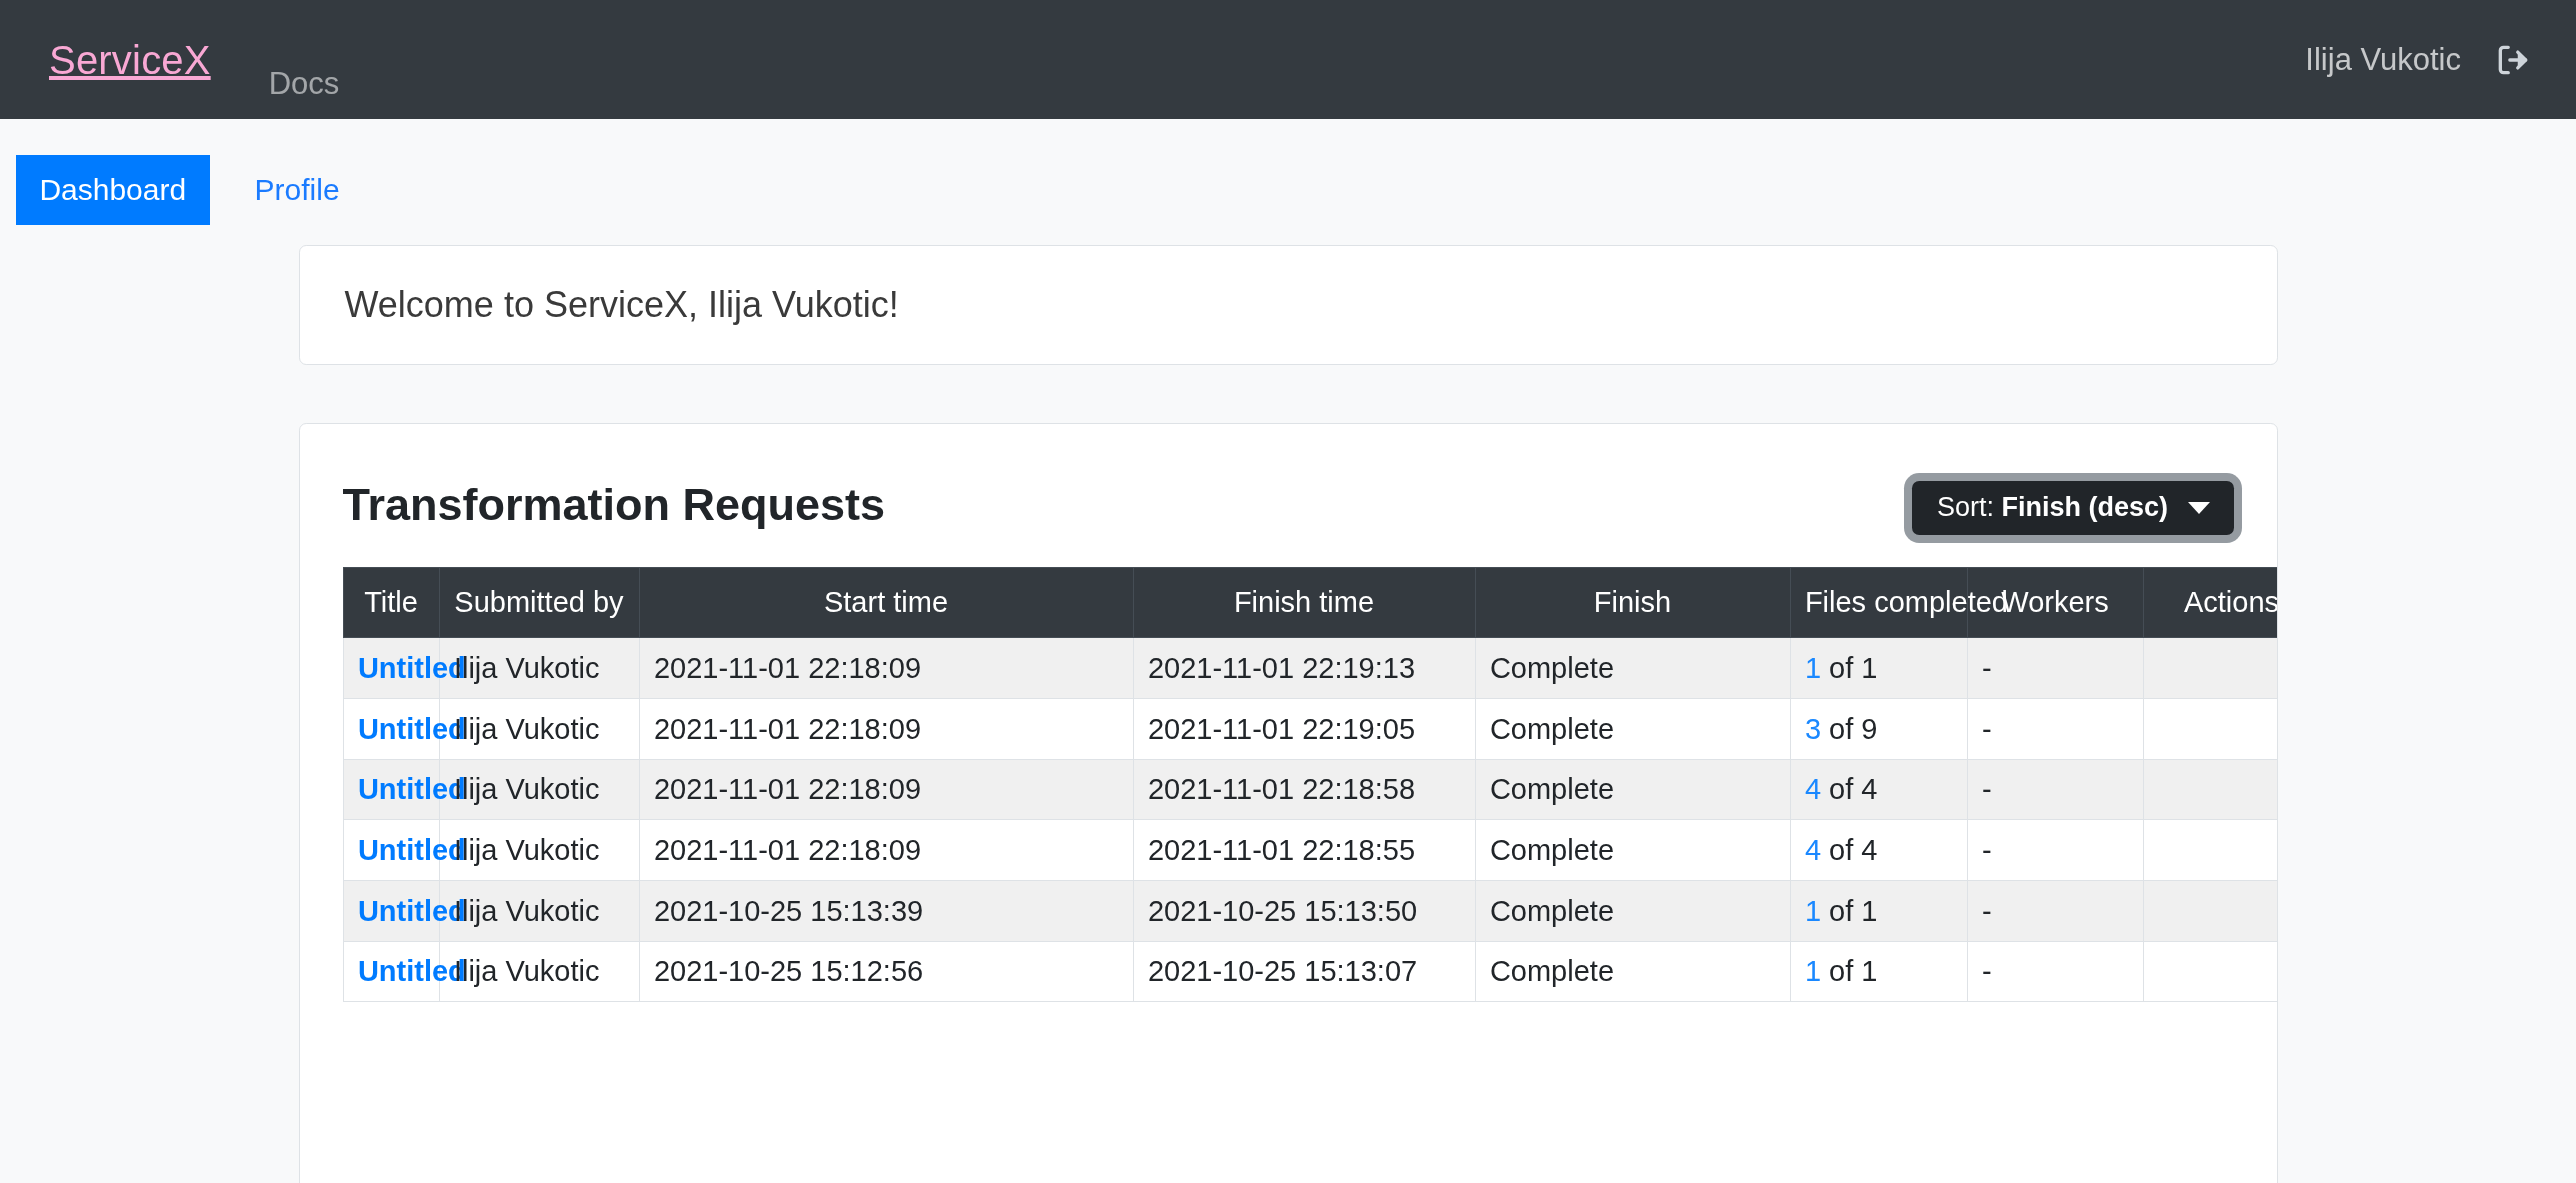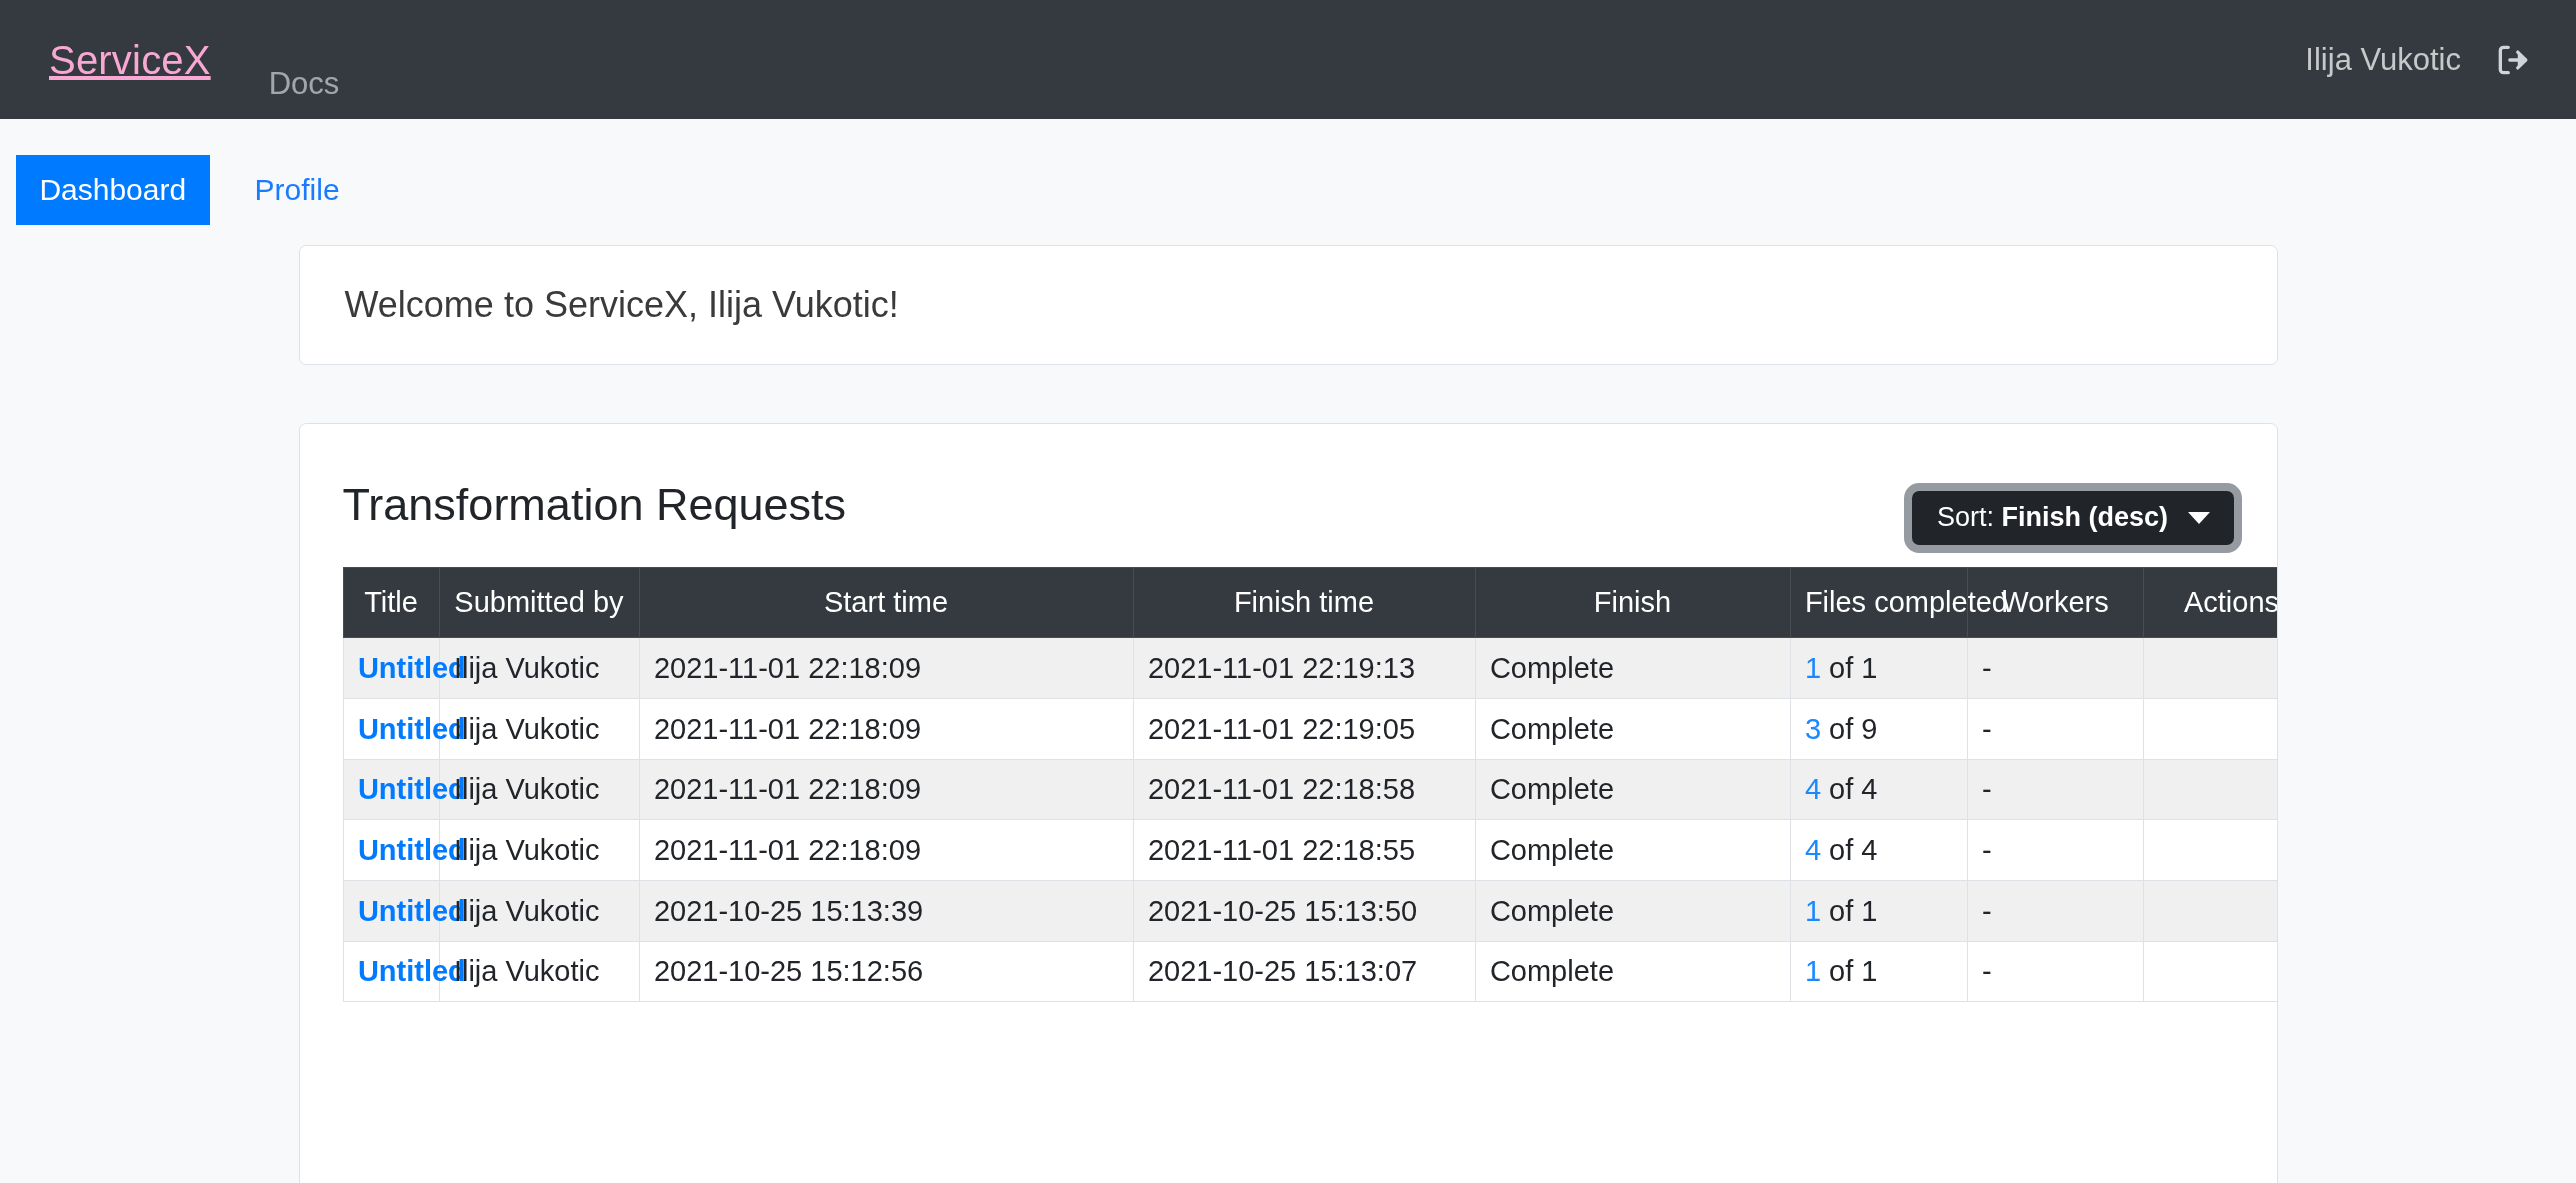--- a/index.html
+++ b/index.html
@@ -116,29 +116,29 @@
     overflow: hidden;
   }
   .card-head {
     display: flex;
     align-items: center;
     height: 79px;
     position: relative;
   }
   .card-title {
     font-size: 45px;
-    font-weight: 400;
+    font-weight: 700;
     color: #212529;
     line-height: 1;
     text-align: right;
   }
   .sort-wrap {
     margin-left: auto;
     position: relative;
-    top: 13px;
+    top: 3px;
   }
   .sort-btn {
     background: #212529;
     color: #ffffff;
     border: none;
     border-radius: 7.2px;
     padding: 13.5px 23.4px 13.5px 25px;
     font-size: 27px;
     font-family: "Liberation Sans", sans-serif;
     line-height: 1;

